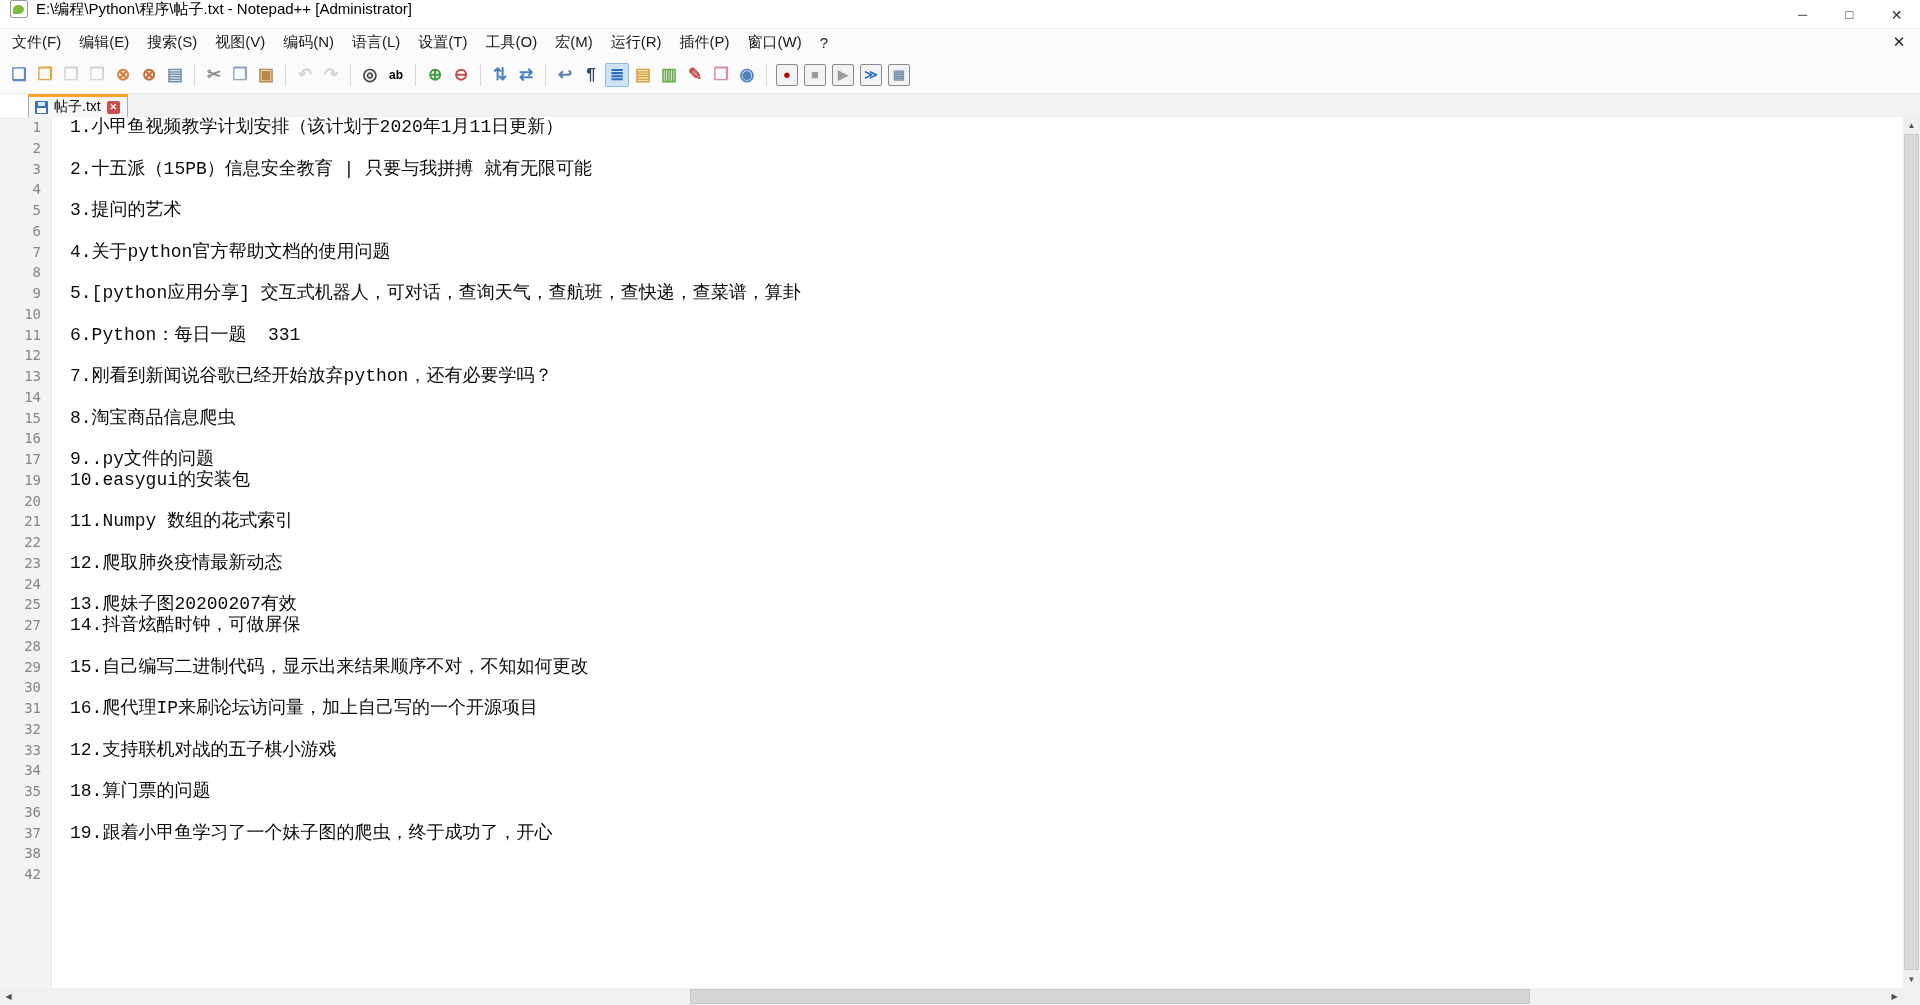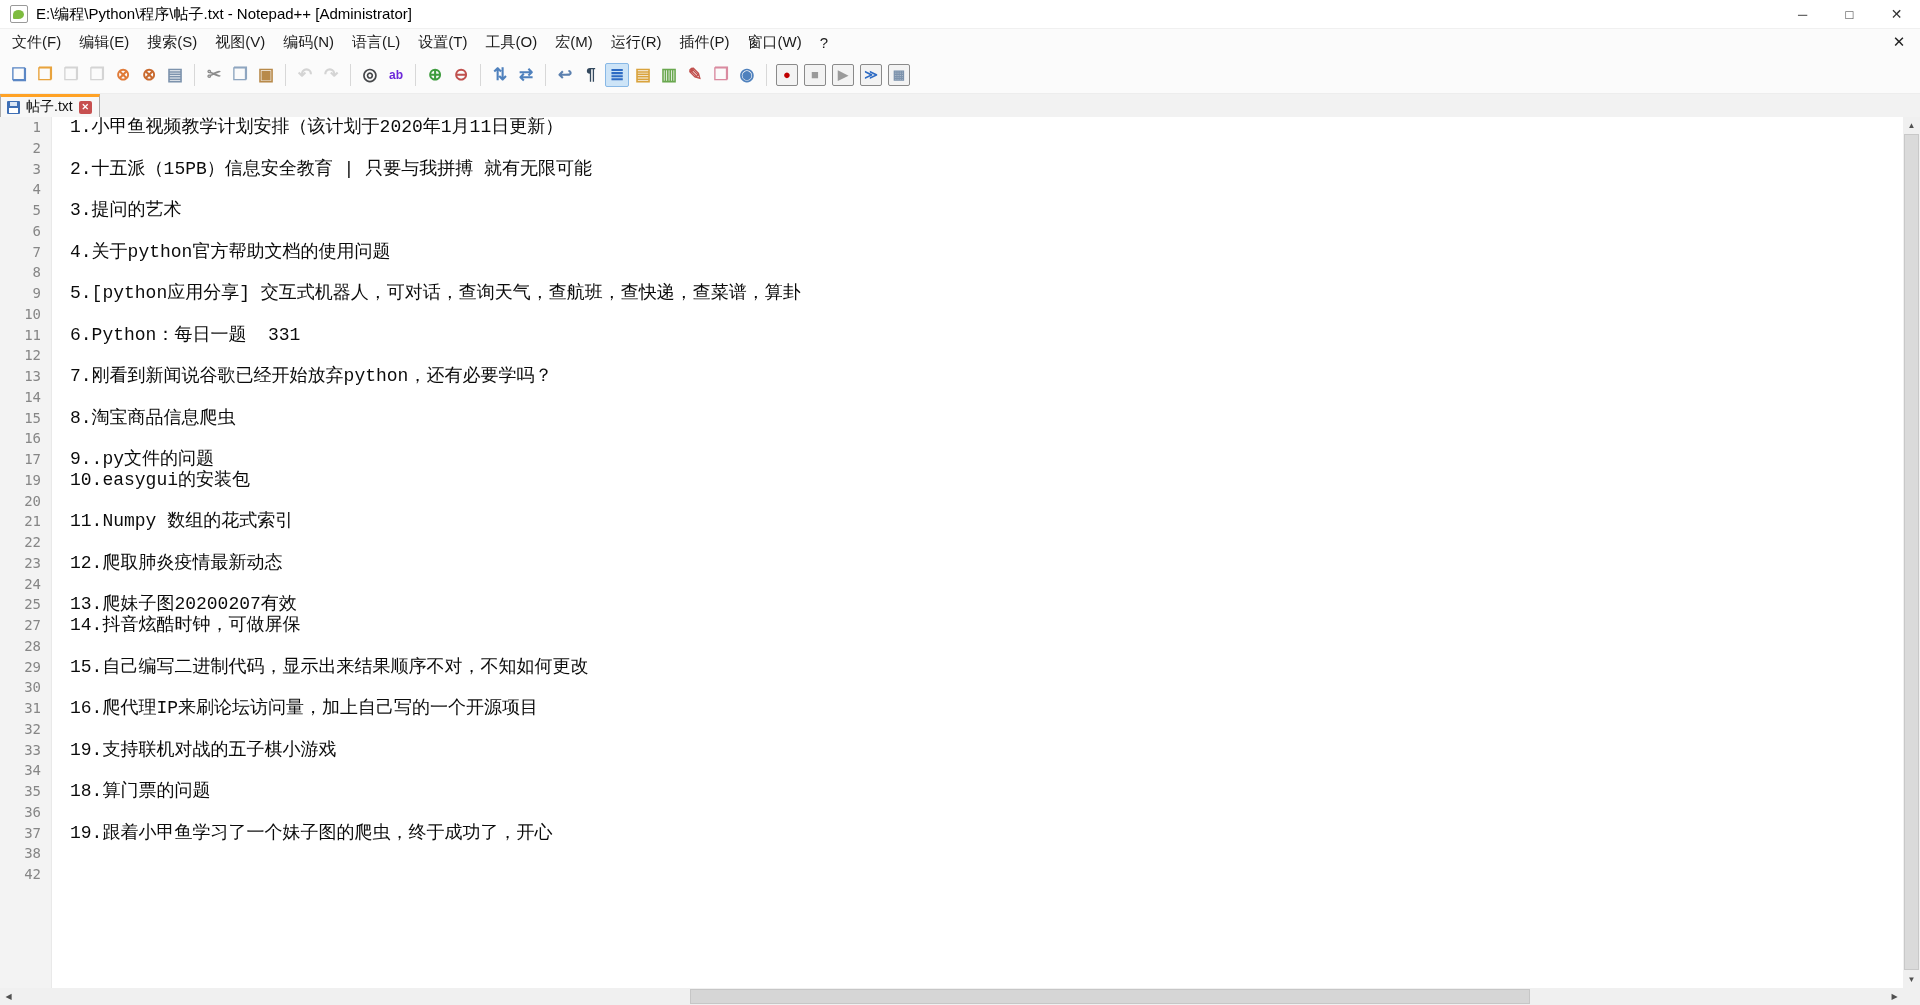--- a/index.html
+++ b/index.html
@@ -1,20 +1,20 @@
 <!DOCTYPE html>
 <html><head>
 <meta charset="utf-8">
 <style>
   * { box-sizing: border-box; margin: 0; padding: 0; }
   html,body { width:1920px; height:1005px; overflow:hidden; }
   body { font-family:"Liberation Sans", sans-serif; background:#ffffff; position:relative; }
 
   
-  .titlebar { height:29px; background:#ffffff; display:flex; align-items:center; border-bottom:1px solid #f0f0f0; }
+  .titlebar { height:29px; background:#ffffff; display:flex; align-items:flex-start; border-bottom:1px solid #f0f0f0; }
   .app-icon { width:18px; height:18px; margin:0 8px 0 10px; background:#ffffff; border:1px solid #9a9a9a; position:relative; border-radius:2px; }
   .app-icon::after { content:""; position:absolute; left:2px; top:4px; width:11px; height:9px; background:#7ebc3f; border-radius:50% 50% 50% 10%; }
   .title-text { font-size:15px; color:#000000; }
   .win-controls { margin-left:auto; display:flex; height:29px; }
   .win-btn { width:47px; height:29px; display:flex; align-items:center; justify-content:center; font-size:13px; color:#333333; }
   .win-btn.close { font-size:14px; }
 
   
   .menubar { height:27px; background:#fbfbfb; display:flex; align-items:center; padding-left:3px; position:relative; font-size:15px; color:#1a1a1a; }
   .menu-item { padding:4px 9px; cursor:default; }
@@ -23,21 +23,21 @@
   
   .toolbar { height:38px; background:#fbfbfb; display:flex; align-items:center; padding-left:6px; border-bottom:1px solid #ededed; }
   .tb-btn { width:24px; height:24px; margin:0 1px; display:flex; align-items:center; justify-content:center; font-size:17px; font-weight:bold; border:1px solid transparent; border-radius:2px; }
   .tb-btn.small-text { font-size:12px; }
   .tb-btn.disabled { opacity:.42; filter:grayscale(70%); }
   .tb-btn.pressed { background:#cde4f7; border-color:#88b8e6; }
   .tb-btn.boxed { border:1px solid #8a8a8a; background:#f3f3f3; width:22px; height:22px; margin:0 3px; font-size:13px; }
   .tb-sep { width:1px; height:22px; background:#d8d8d8; margin:0 6px; }
 
   
-  .tabbar { height:24px; background:#f2f2f2; display:flex; align-items:flex-end; border-bottom:1px solid #9b9b9b; }
+  .tabbar { height:24px; background:#f2f2f2; display:flex; align-items:flex-end; border-bottom:1px solid #9b9b9b;margin-left:28px; }
   .tab { height:23px; display:flex; align-items:center; background:#f7f7f7; border:1px solid #ababab; border-bottom:none; border-top:3px solid #ffa225; padding:0 7px 0 6px; gap:6px; }
   .floppy { width:13px; height:13px; background:#3f6fb5; position:relative; border-radius:1px; }
   .floppy::before { content:""; position:absolute; top:1px; left:3px; width:7px; height:4px; background:#dce7f5; }
   .floppy::after { content:""; position:absolute; bottom:1px; left:2px; width:9px; height:5px; background:#ffffff; }
   .tab-label { font-size:14px; color:#111111; }
   .tab-close { width:13px; height:13px; background:#c75050; color:#ffffff; font-size:9px; line-height:13px; text-align:center; border-radius:2px; font-weight:bold; }
 
   
   .editor { position:absolute; left:0; top:117px; width:1903px; height:871px; background:#ffffff; overflow:hidden; }
   .gutter-bg { position:absolute; left:0; top:0; bottom:0; width:52px; background:#f3f3f3; border-right:1px solid #e9e9e9; }
@@ -102,21 +102,21 @@
     <div class="tb-btn" style="color: rgb(125, 147, 173);">▤</div>
     <div class="tb-sep"></div>
     <div class="tb-btn" style="color: rgb(140, 140, 140);">✂</div>
     <div class="tb-btn" style="color: rgb(143, 166, 192);">❐</div>
     <div class="tb-btn" style="color: rgb(184, 138, 74);">▣</div>
     <div class="tb-sep"></div>
     <div class="tb-btn disabled" style="color: rgb(160, 160, 160);">↶</div>
     <div class="tb-btn disabled" style="color: rgb(160, 160, 160);">↷</div>
     <div class="tb-sep"></div>
     <div class="tb-btn" style="color: rgb(69, 71, 74);">◎</div>
-    <div class="tb-btn small-text" style="color: #6d28d9;">ab</div>
+    <div class="tb-btn small-text" style="color: #000000;">ab</div>
     <div class="tb-sep"></div>
     <div class="tb-btn" style="color: rgb(63, 156, 63);">⊕</div>
     <div class="tb-btn" style="color: rgb(192, 80, 77);">⊖</div>
     <div class="tb-sep"></div>
     <div class="tb-btn" style="color: rgb(79, 129, 189);">⇅</div>
     <div class="tb-btn" style="color: rgb(79, 129, 189);">⇄</div>
     <div class="tb-sep"></div>
     <div class="tb-btn" style="color: rgb(90, 127, 174);">↩</div>
     <div class="tb-btn" style="color: rgb(52, 73, 94);">¶</div>
     <div class="tb-btn pressed" style="color: rgb(46, 107, 196);">≣</div>
@@ -260,21 +260,21 @@
       <div class="line">
         <div class="ln">31</div>
         <div class="ltxt">16.爬代理IP来刷论坛访问量，加上自己写的一个开源项目</div>
       </div>
       <div class="line">
         <div class="ln">32</div>
         <div class="ltxt"></div>
       </div>
       <div class="line">
         <div class="ln">33</div>
-        <div class="ltxt">19.支持联机对战的五子棋小游戏</div>
+        <div class="ltxt">12.支持联机对战的五子棋小游戏</div>
       </div>
       <div class="line">
         <div class="ln">34</div>
         <div class="ltxt"></div>
       </div>
       <div class="line">
         <div class="ln">35</div>
         <div class="ltxt">18.算门票的问题</div>
       </div>
       <div class="line">

